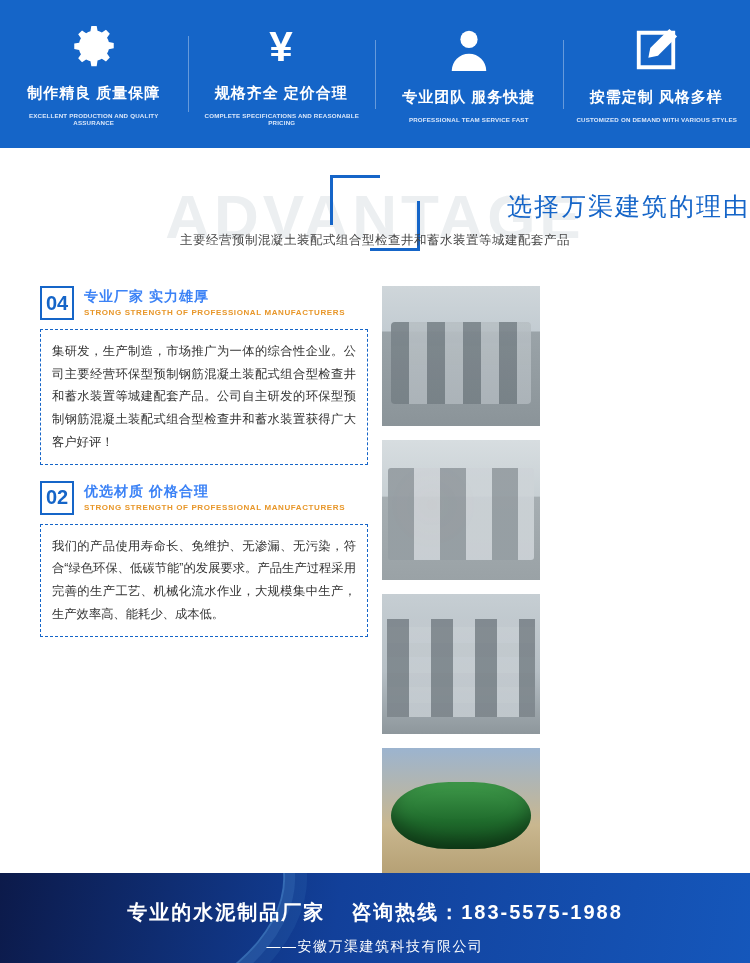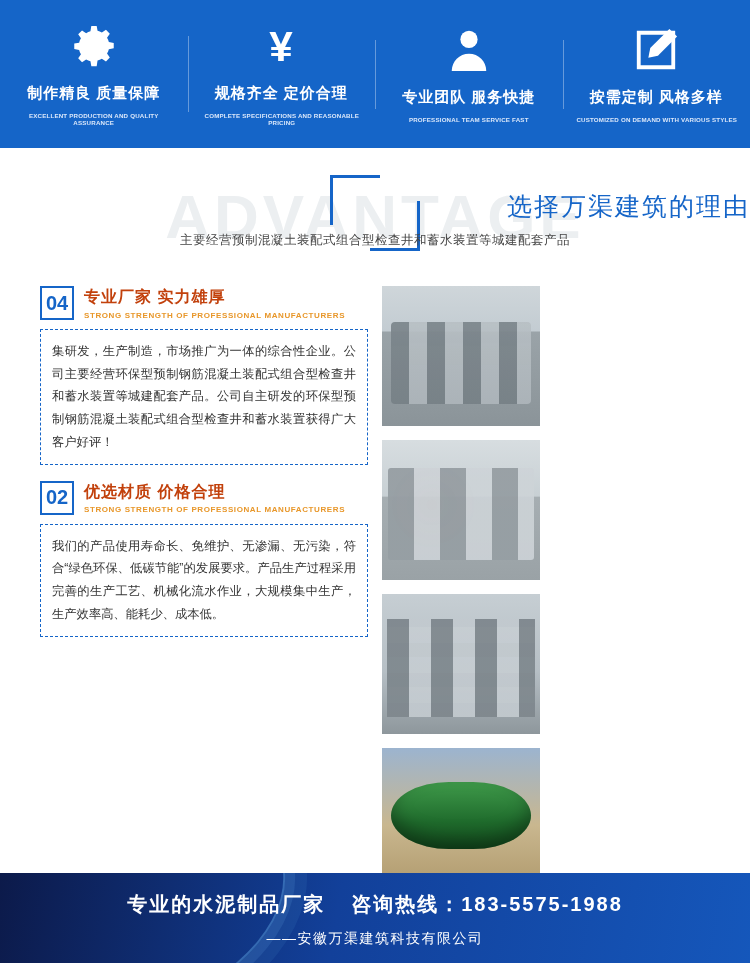--- a/index.html
+++ b/index.html
@@ -128,23 +128,23 @@
     font-size: 20px;
     font-weight: bold;
     display: flex;
     align-items: center;
     justify-content: center;
     margin-right: 10px;
     flex: none;
   }
   .head-txt { padding-top: 1px; }
   .head-cn {
-    font-size: 16px;
-    font-weight: bold;
-    color: #c2410c;
+    font-size: 14px;
+    font-weight: bold;
+    color: #3b82f6;
     letter-spacing: 1px;
     line-height: 1.3;
   }
   .head-en {
     font-size: 8px;
     color: #e8972a;
     font-weight: bold;
     letter-spacing: 0.6px;
     margin-top: 3px;
   }
@@ -242,21 +242,21 @@
       0 0 0 10px rgba(120,200,255,.12),
       0 0 0 22px rgba(120,200,255,.08);
     transform: rotate(-18deg);
   }
   .footer-line1 {
     position: relative;
     text-align: center;
     font-size: 20px;
     font-weight: bold;
     letter-spacing: 2px;
-    padding-top: 18px;
+    padding-top: 26px;
   }
   .footer-line1 .phone { color: #ffffff; }
   .footer-line2 {
     position: relative;
     text-align: center;
     font-size: 14px;
     letter-spacing: 1.5px;
     margin-top: 12px;
   }
   .footer-gap {

